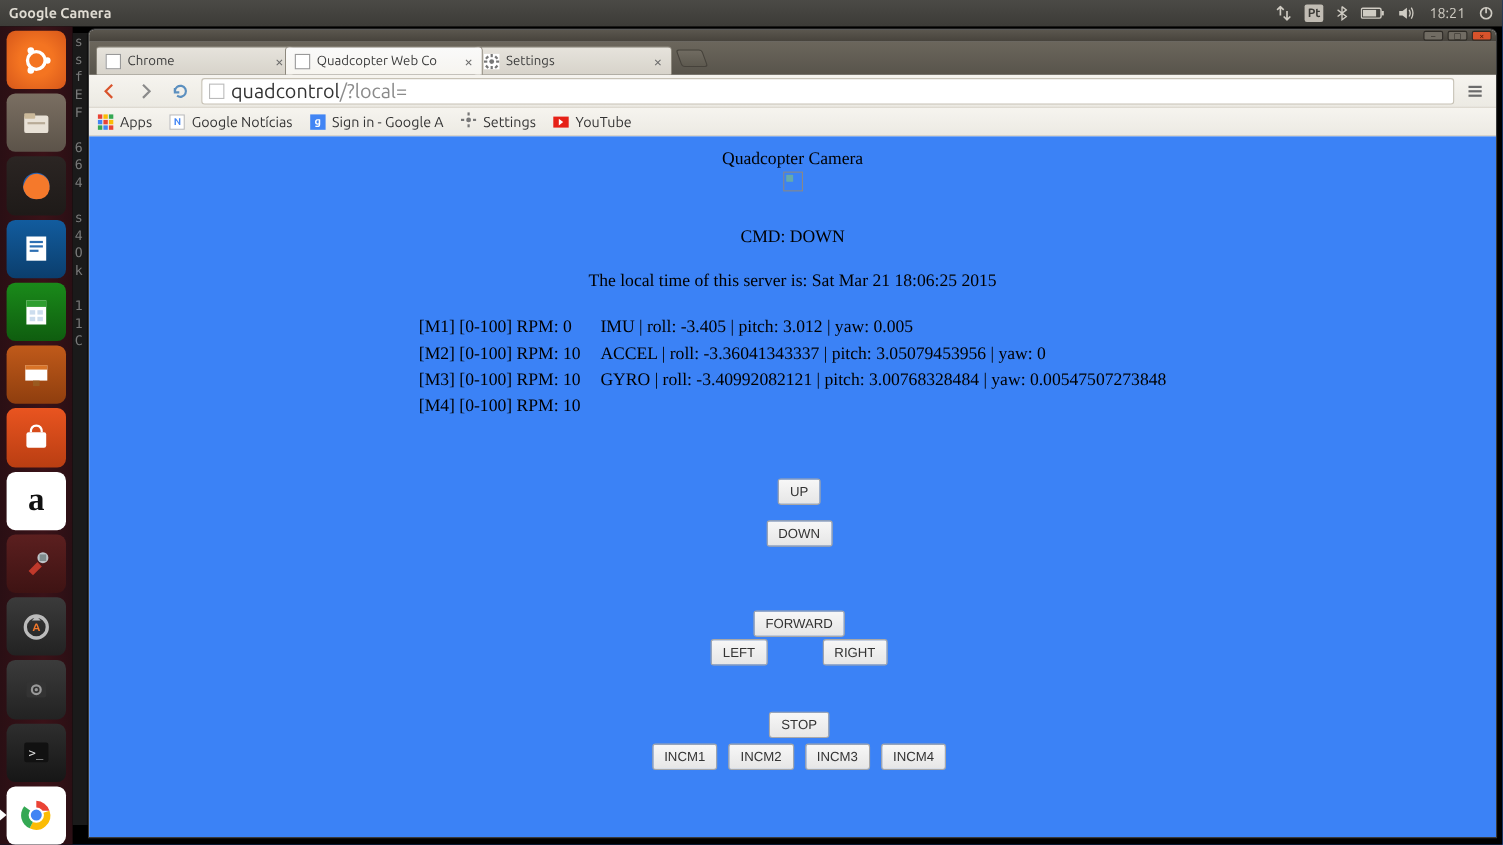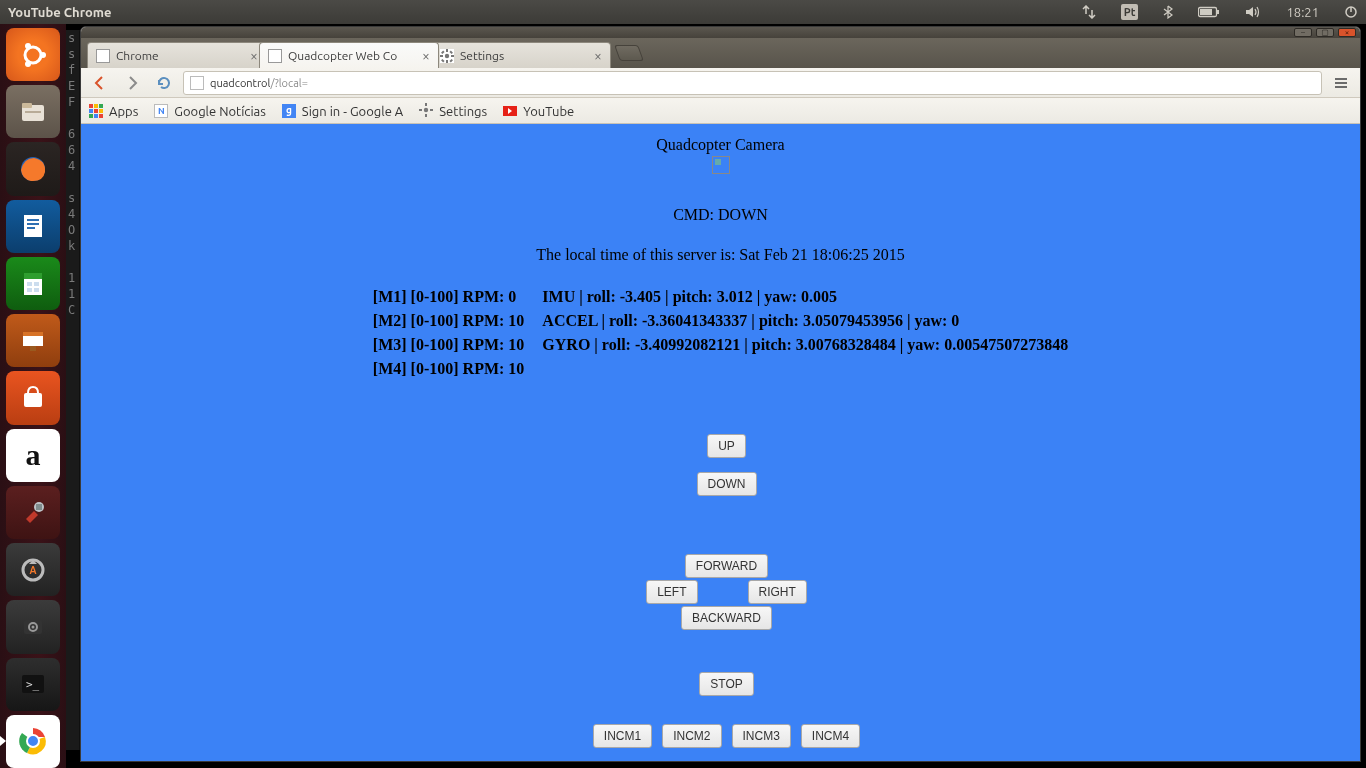--- a/index.html
+++ b/index.html
@@ -21,21 +21,21 @@
     align-items: center;
     padding: 0 8px;
     font-weight: bold;
     font-size: 13px;
     position: relative;
   }
   .menubar .right {
     margin-left: auto;
     display: flex;
     align-items: center;
-    gap: 25px;
+    gap: 12px;
     font-weight: normal;
   }
   .menubar .right .ind {
     display: inline-flex;
     align-items: center;
     justify-content: center;
     opacity: 0.9;
     height: 16px;
   }
   .menubar .kbd {
@@ -190,21 +190,21 @@
   .tbtn.active { color: #d9532b; }
   .omnibox {
     flex: 1;
     height: 24px;
     background: #fff;
     border: 1px solid #c7c2b6;
     border-radius: 3px;
     display: flex;
     align-items: center;
     padding: 0 6px;
-    font-size: 11px;
+    font-size: 18px;
     color: #8a8a8a;
   }
   .omnibox .pageicon { width: 14px; height: 14px; border: 1px solid #bbb; margin-right: 6px; background: #fff; }
   .omnibox .host { color: #333; }
   .bookbar {
     height: 26px;
     background: linear-gradient(#f6f4ef, #eceae3);
     border-bottom: 1px solid #c9c3b7;
     display: flex;
     align-items: center;
@@ -262,21 +262,20 @@
   .page .cmd { margin-top: 28px; }
   .page .srvtime { margin-top: 22px; }
   .page .telemetry {
     margin: 24px auto 0 auto;
     text-align: left;
     display: grid;
     grid-template-columns: auto auto;
     column-gap: 18px;
     row-gap: 6px;
     width: fit-content;
-    font-weight: bold;
   }
   .page .controls { margin-top: 56px; }
   .page .controls .row { margin-top: 14px; padding-left: 12px; }
   .page button.ctl {
     font-family: Arial, sans-serif;
     font-size: 12px;
     background: linear-gradient(#f7f7f7, #e6e6e6);
     border: 1px solid #a8a8a8;
     border-radius: 3px;
     padding: 4px 10px;
@@ -284,21 +283,21 @@
     cursor: pointer;
   }
   .page .dirrow { display: inline-flex; align-items: center; gap: 50px; }
   .page .btnrow { display: inline-flex; gap: 10px; }
   .gearsvg { width:14px; height:14px; }
 </style>
 </head>
 <body>
 
 <div class="menubar">
-  <span>YouTube Chrome</span>
+  <span>Google Camera</span>
   <div class="right">
     <span class="ind">
       <svg width="14" height="14" viewBox="0 0 14 14">
           <path d="M4 1 L4 9 M1 4 L4 1 L7 4 M10 13 L10 5 M7 10 L10 13 L13 10" stroke="#dfdbd2" stroke-width="1.5" fill="none"></path>
         </svg>
     </span>
     <span class="ind kbd">Pt</span>
     <span class="ind">
       <svg width="10" height="14" viewBox="0 0 10 14">
           <path d="M5 1 L5 13 L9 10 L1 4 M5 1 L9 4 L1 10" stroke="#dfdbd2" stroke-width="1.2" fill="none"></path>
@@ -539,21 +538,21 @@
 
   <div class="page">
     <div>Quadcopter Camera</div>
     <div class="broken"></div>
 
     <div class="cmd">
       <span>CMD: </span><span>DOWN</span>
     </div>
 
     <div class="srvtime">
-      <span>The local time of this server is: </span><span>Sat Feb 21 18:06:25 2015</span>
+      <span>The local time of this server is: </span><span>Sat Mar 21 18:06:25 2015</span>
     </div>
 
     <div class="telemetry">
       <div><span>[M1] [0-100] RPM: </span><span>0</span></div>
       <div>IMU | roll: -3.405 | pitch: 3.012 | yaw: 0.005</div>
       <div><span>[M2] [0-100] RPM: </span><span>10</span></div>
       <div>ACCEL | roll: -3.36041343337 | pitch: 3.05079453956 | yaw: 0</div>
       <div><span>[M3] [0-100] RPM: </span><span>10</span></div>
       <div>GYRO | roll: -3.40992082121 | pitch: 3.00768328484 | yaw: 0.00547507273848</div>
       <div><span>[M4] [0-100] RPM: </span><span>10</span></div>
@@ -564,25 +563,24 @@
       <div class="row"><button class="ctl">UP</button></div>
       <div class="row"><button class="ctl">DOWN</button></div>
 
       <div class="row" style="margin-top:58px;"><button class="ctl">FORWARD</button></div>
       <div class="row" style="margin-top:2px;">
         <span class="dirrow">
           <button class="ctl">LEFT</button>
           <button class="ctl">RIGHT</button>
         </span>
       </div>
-      <div class="row" style="margin-top:2px;"><button class="ctl">BACKWARD</button></div>
 
       <div class="row" style="margin-top:42px;"><button class="ctl">STOP</button></div>
 
-      <div class="row" style="margin-top:28px;">
+      <div class="row" style="margin-top:5px;">
         <span class="btnrow">
           <button class="ctl">INCM1</button>
           <button class="ctl">INCM2</button>
           <button class="ctl">INCM3</button>
           <button class="ctl">INCM4</button>
         </span>
       </div>
 
     </div>
   </div>

